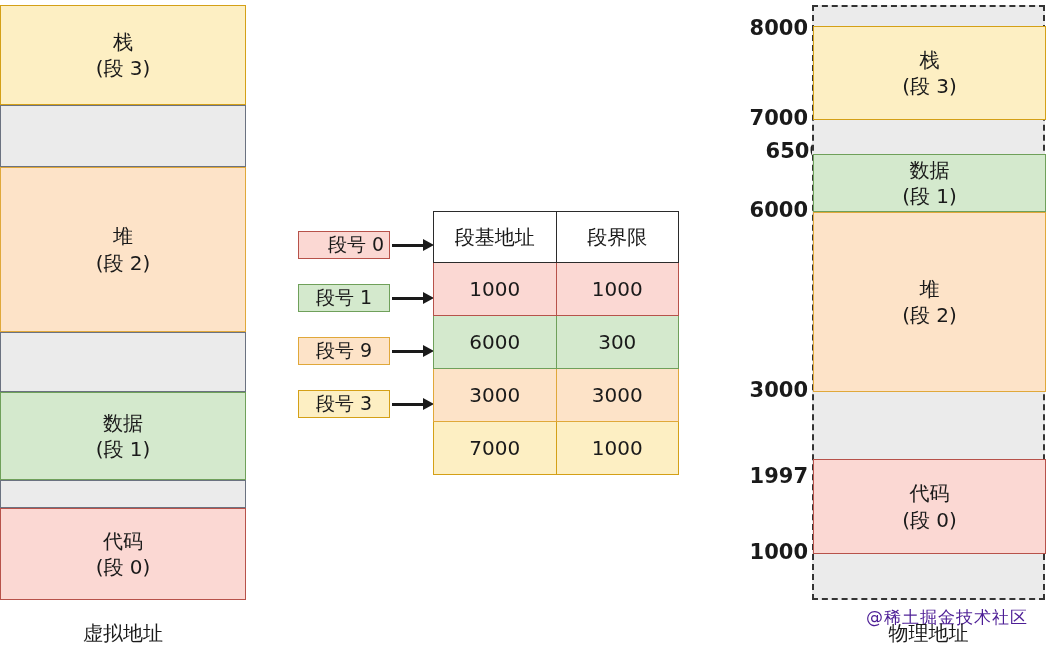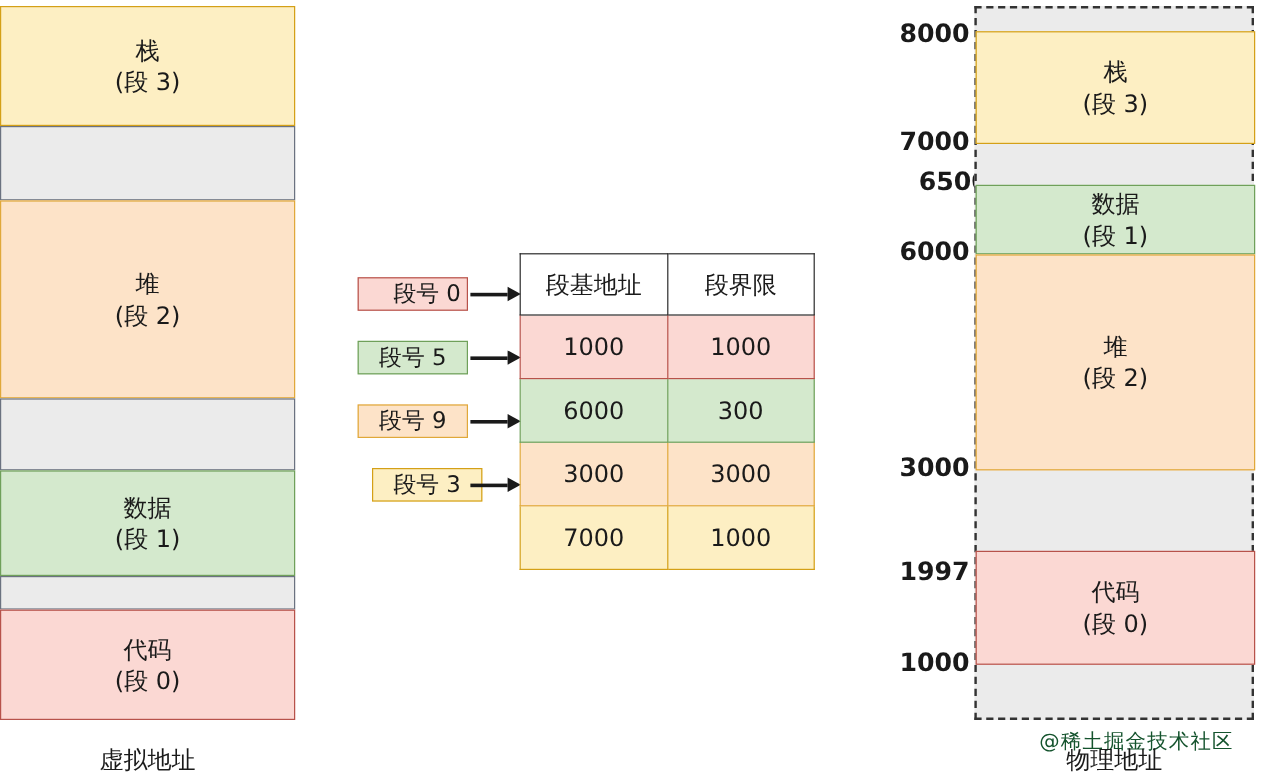--- a/index.html
+++ b/index.html
@@ -124,21 +124,21 @@
     position: absolute;
     font-size: 20px;
     white-space: nowrap;
   }
 
   #watermark {
     position: absolute;
     left: 866px;
     top: 606px;
     font-size: 17px;
-    color: #14532d;
+    color: #4c1d95;
     white-space: nowrap;
     letter-spacing: 1px;
   }
 </style>
 </head>
 <body>
 
 <div id="canvas">
 
   <div id="virtual-column">
@@ -171,33 +171,33 @@
   </div>
 
   <div class="col-caption" style="left:0;top:620px;width:246px;text-align:center;">虚拟地址</div>
 
   <div class="seg-chip chip-0" style="left:298px;top:231px;padding-left:24px;">段号 0</div>
   <div class="arrow" style="left:392px;top:239px;width:42px;">
     <div class="shaft" style="width:31px;"></div>
       <div class="head" style="left:31px;"></div>
   </div>
 
-  <div class="seg-chip chip-1" style="left:298px;top:284px;">段号 5</div>
+  <div class="seg-chip chip-1" style="left:298px;top:284px;">段号 1</div>
   <div class="arrow" style="left:392px;top:292px;width:42px;">
     <div class="shaft" style="width:31px;"></div>
       <div class="head" style="left:31px;"></div>
   </div>
 
   <div class="seg-chip chip-2" style="left:298px;top:337px;">段号 9</div>
   <div class="arrow" style="left:392px;top:345px;width:42px;">
     <div class="shaft" style="width:31px;"></div>
       <div class="head" style="left:31px;"></div>
   </div>
 
-  <div class="seg-chip chip-3" style="left:298px;top:390px;margin-left:12px;">段号 3</div>
+  <div class="seg-chip chip-3" style="left:298px;top:390px;">段号 3</div>
   <div class="arrow" style="left:392px;top:398px;width:42px;">
     <div class="shaft" style="width:31px;"></div>
       <div class="head" style="left:31px;"></div>
   </div>
 
   <table id="segment-table">
     <thead>
       <tr>
         <th>段基地址</th>
         <th>段界限</th>

